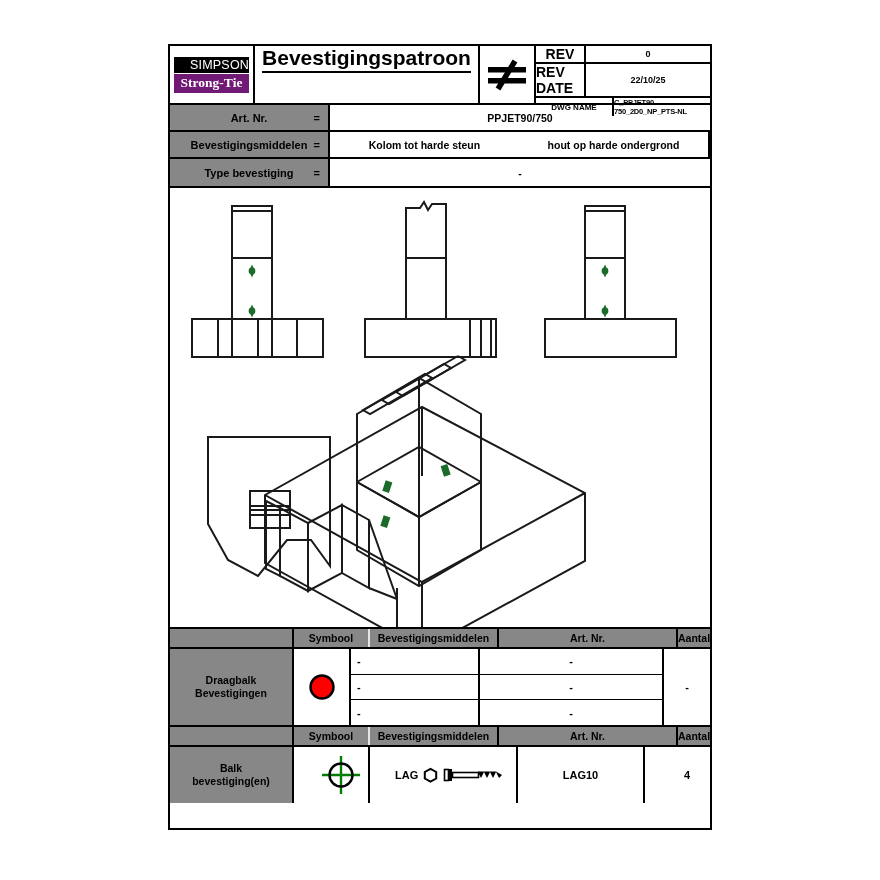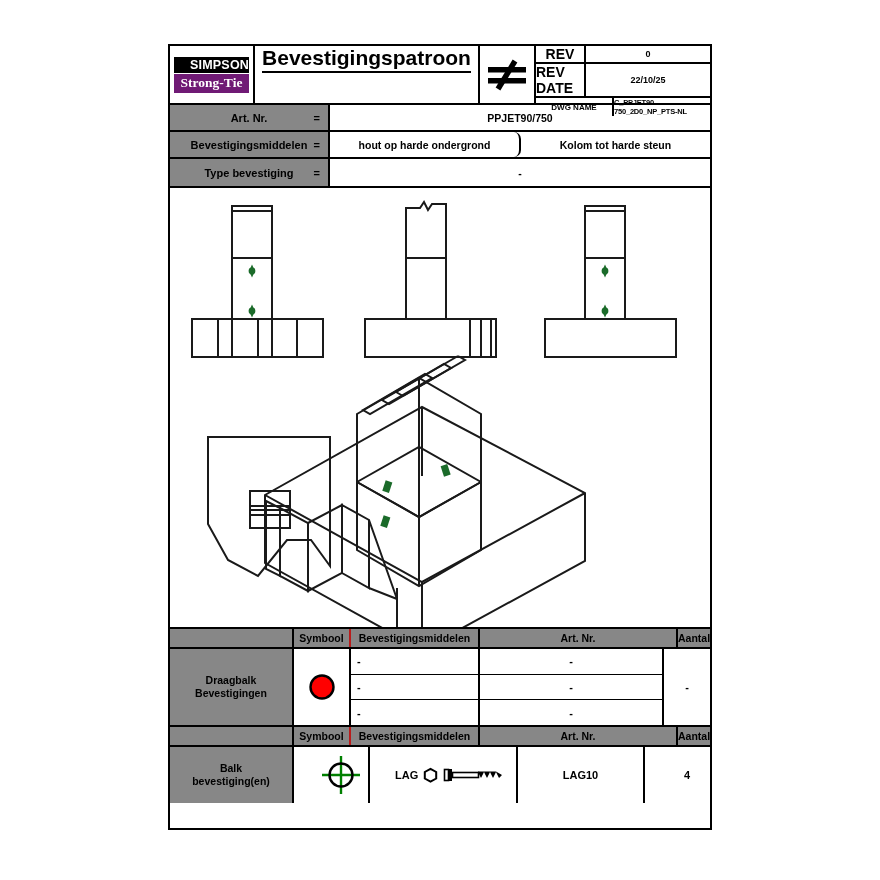--- a/index.html
+++ b/index.html
@@ -5,21 +5,21 @@
   html,body{margin:0;padding:0;background:#ffffff;}
   body{width:880px;height:880px;font-family:"Liberation Sans",sans-serif;-webkit-font-smoothing:antialiased;}
 
   #sheet{position:absolute;left:168px;top:44px;width:544px;height:786px;
          border:2.5px solid #000;box-sizing:border-box;background:#fff;}
 
   
   #titleblock{display:flex;height:59px;border-bottom:2.5px solid #000;box-sizing:border-box;}
   #logo-box{width:85px;border-right:2.5px solid #000;box-sizing:border-box;
             display:flex;flex-direction:column;justify-content:center;padding:3px 4px;background:#fff;}
-  #logo-top{background:#000;color:#fff;font-weight:bold;font-size:12.5px;letter-spacing:.2px;
+  #logo-top{background:#000;color:#fff;font-weight:normal;font-size:12.5px;letter-spacing:.2px;
             text-align:center;padding:2px 0 2px 16px;line-height:1;}
   #logo-bot{background:#701a75;color:#fff;font-family:"Liberation Serif",serif;font-weight:bold;
             font-size:13.5px;text-align:center;padding:2px 0 3px 0;line-height:1;margin-top:1px;}
   #title-main{flex:1;display:flex;align-items:flex-start;justify-content:center;
               border-right:2.5px solid #000;box-sizing:border-box;}
   #title-main span{font-size:21px;font-weight:bold;border-bottom:2px solid #000;padding-bottom:1px;}
   #sym-box{width:56px;border-right:2.5px solid #000;box-sizing:border-box;
            display:flex;align-items:center;justify-content:center;}
   #rev-box{width:174px;display:flex;flex-direction:column;box-sizing:border-box;}
   .rev-row{display:flex;flex:1;box-sizing:border-box;}
@@ -31,34 +31,34 @@
   .rev-row.r3 .rv{font-size:7.5px;letter-spacing:-.2px;}
 
   
   #spec{border-bottom:2.5px solid #000;}
   .spec-row{display:flex;height:27px;box-sizing:border-box;}
   .spec-row.sr1,.spec-row.sr2{border-bottom:2px solid #000;}
   .spec-label{width:160px;background:#878787;border-right:2px solid #000;box-sizing:border-box;
               display:flex;align-items:center;justify-content:center;position:relative;
               font-size:11px;font-weight:bold;}
   .spec-eq{position:absolute;right:8px;font-size:11px;font-weight:bold;}
-  .spec-val{flex:1;display:flex;align-items:center;justify-content:center;font-size:10.5px;font-weight:bold;border-radius:7px;}
+  .spec-val{flex:1;display:flex;align-items:center;justify-content:center;font-size:10.5px;font-weight:bold;}
   .spec-val.half{border-right:2px solid #000;box-sizing:border-box;}
 
   
   #canvas{position:relative;height:441px;border-bottom:2.5px solid #000;box-sizing:border-box;overflow:hidden;}
   #canvas svg{position:absolute;left:0;top:0;}
 
   
   .ftable{box-sizing:border-box;}
   .fhead{display:flex;height:20px;background:#878787;box-sizing:border-box;border-bottom:2px solid #000;}
   .fhead .c{display:flex;align-items:center;justify-content:center;font-size:10.5px;font-weight:bold;
             box-sizing:border-box;}
   .c-name{width:124px;border-right:2px solid #000;box-sizing:border-box;}
-  .c-sym{width:57px;border-right:2px solid #b91c1c;box-sizing:border-box;}
+  .c-sym{width:76px;border-right:2px solid #e5e5e5;box-sizing:border-box;}
   .c-mid{width:129px;border-right:2px solid #000;box-sizing:border-box;}
   .c-art{flex:1;border-right:2px solid #000;box-sizing:border-box;}
   .c-qty{width:32px;box-sizing:border-box;}
   .fbody{display:flex;box-sizing:border-box;}
   .namecell{width:124px;background:#878787;border-right:2px solid #000;box-sizing:border-box;
             display:flex;align-items:center;justify-content:center;text-align:center;
             font-size:10.5px;font-weight:bold;line-height:1.25;}
   .symcell{width:57px;border-right:2px solid #000;box-sizing:border-box;
            display:flex;align-items:center;justify-content:center;}
   .rowsblock{flex:1;display:flex;flex-direction:column;box-sizing:border-box;}
@@ -120,22 +120,22 @@
         <span class="spec-eq">=</span>
       </div>
       <div class="spec-val">PPJET90/750</div>
     </div>
 
     <div class="spec-row sr2">
       <div class="spec-label">
         <span>Bevestigingsmiddelen</span>
         <span class="spec-eq">=</span>
       </div>
+      <div class="spec-val">Kolom tot harde steun</div>
       <div class="spec-val half">hout op harde ondergrond</div>
-      <div class="spec-val">Kolom tot harde steun</div>
     </div>
 
     <div class="spec-row sr3">
       <div class="spec-label">
         <span>Type bevestiging</span>
         <span class="spec-eq">=</span>
       </div>
       <div class="spec-val">-</div>
     </div>
   </div>

